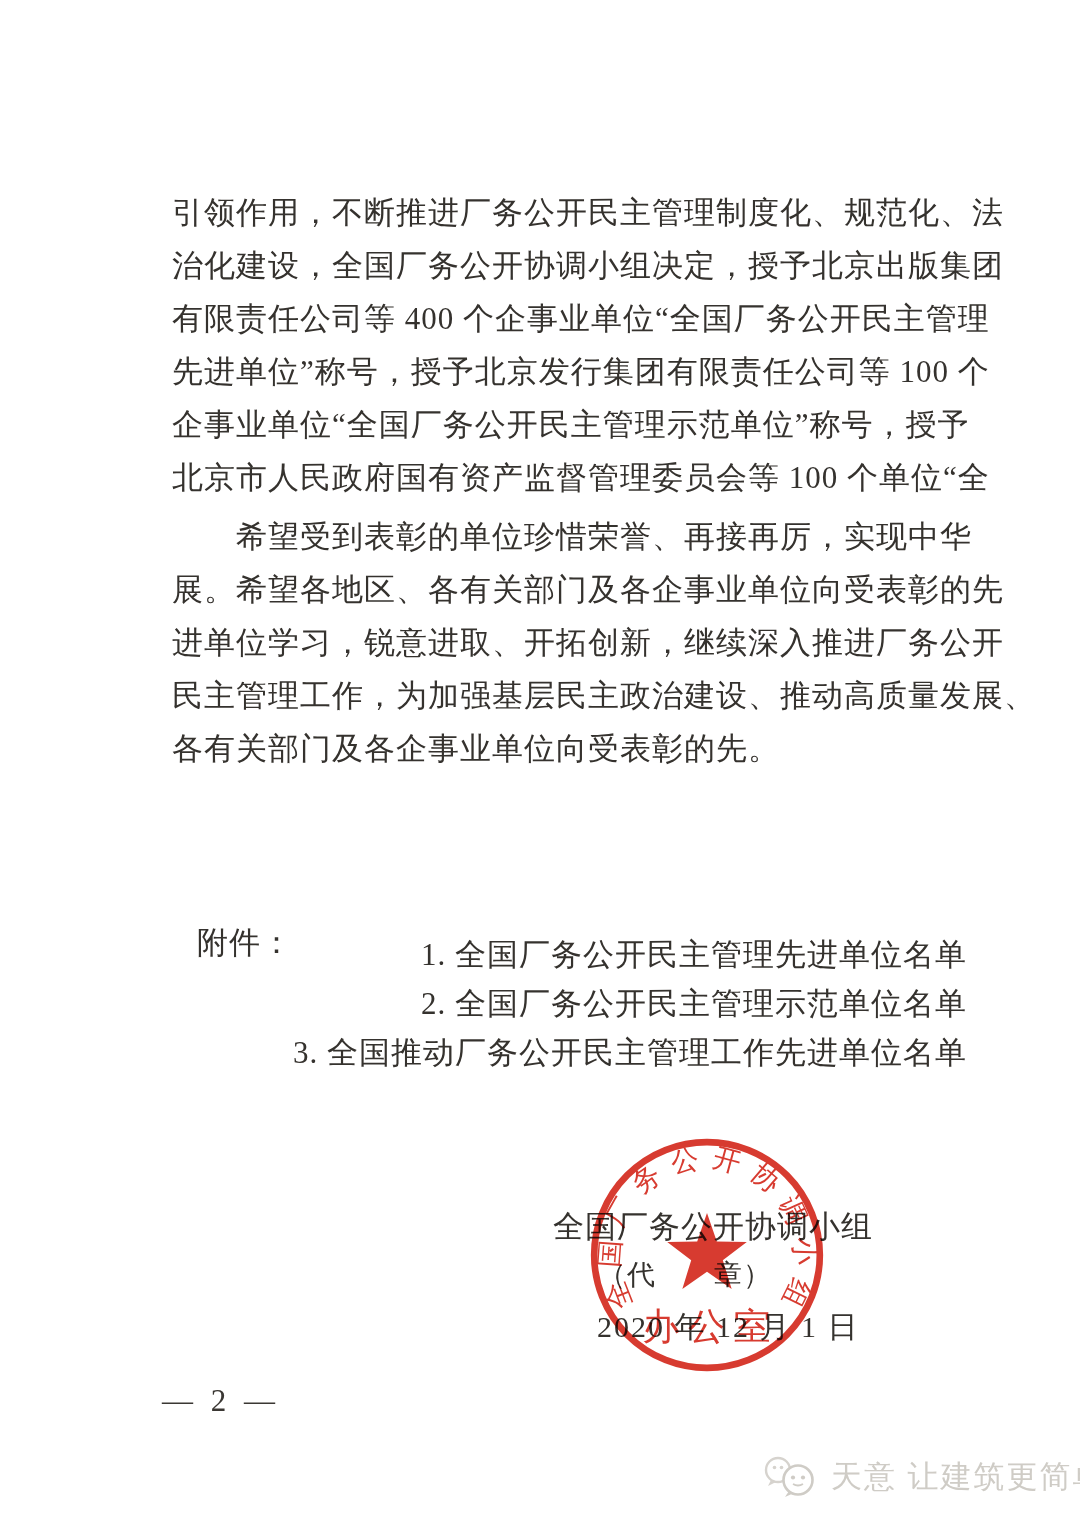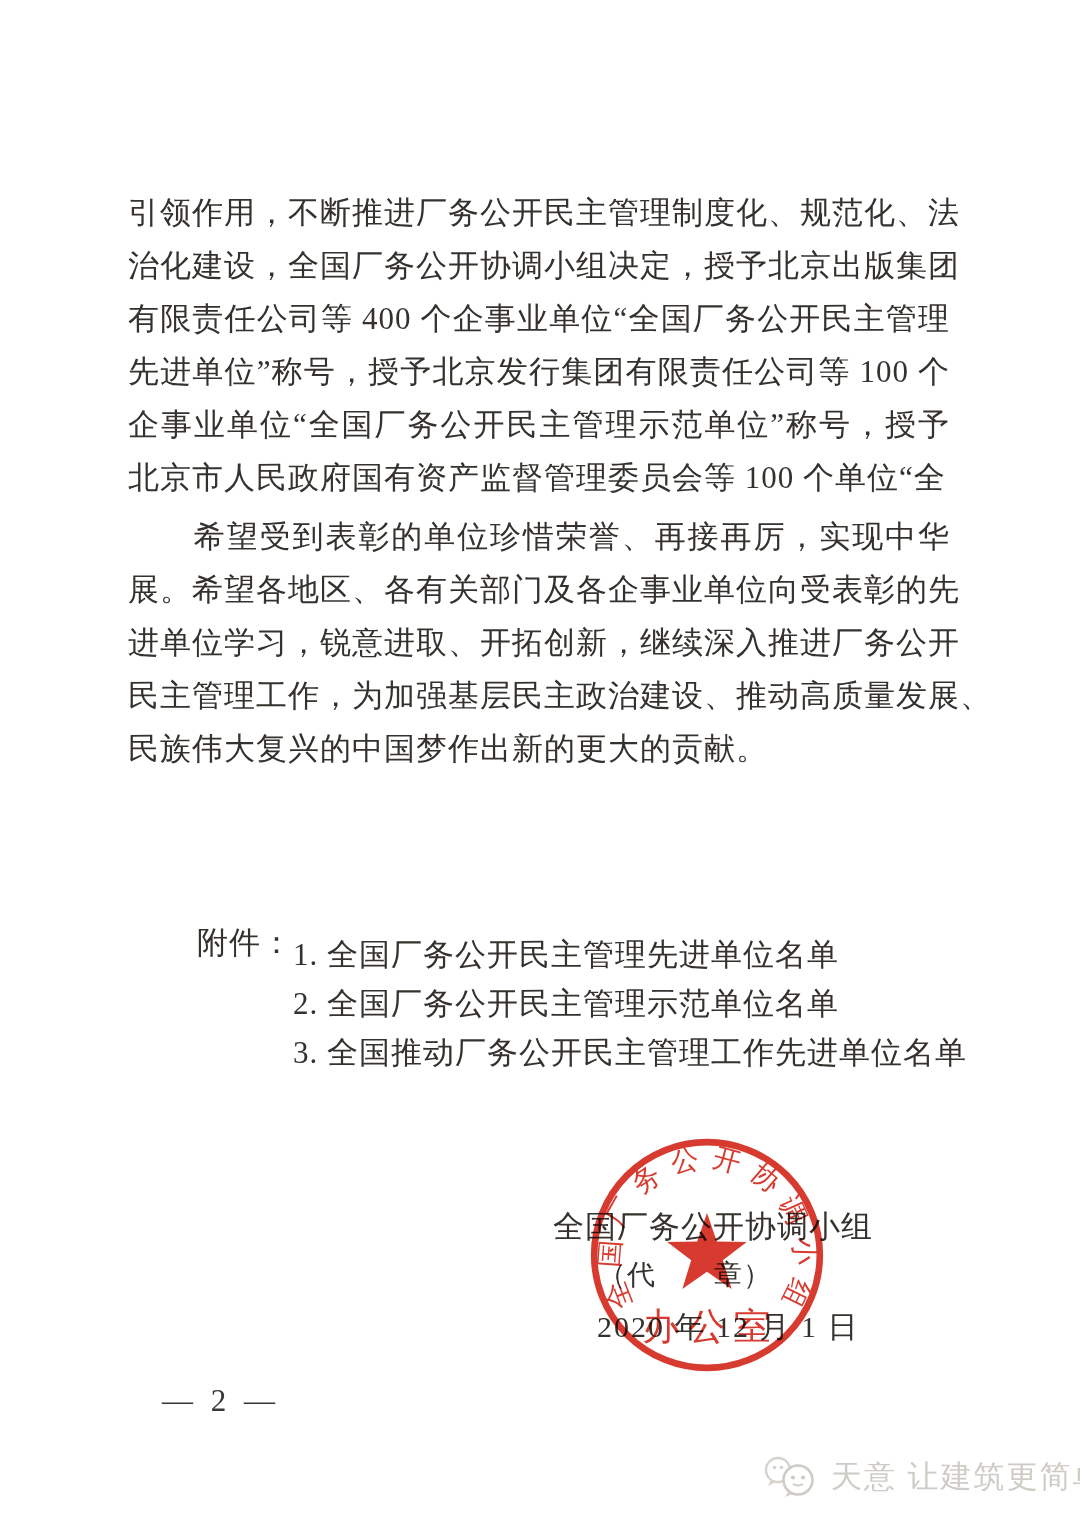--- a/index.html
+++ b/index.html
@@ -13,28 +13,29 @@
   }
   
   .doc-body{
     position:absolute;left:128px;top:186px;width:822px;
     font-size:31px;line-height:53px;
     letter-spacing:1px;
   }
   .para .line{
     text-align:justify;text-align-last:justify;
     white-space:nowrap;
+    margin-left:44px;
   }
   .para .line:last-child{text-align-last:left;}
   .para + .para{margin-top:6px;}
   
   .attachments{
     position:absolute;left:197px;top:918px;
     font-size:31px;line-height:49px;letter-spacing:1px;
-    display:flex;align-items:flex-start;
+    display:flex;align-items:flex-start;text-align:right;
   }
   .attach-label{flex:0 0 auto;}
   .attach-items{flex:0 0 auto;margin-top:12px;}
   .attach-items div{white-space:nowrap;}
   
   .sig-org{position:absolute;left:553px;top:1206px;font-size:31px;letter-spacing:1px;white-space:nowrap;}
   .sig-note{position:absolute;left:598px;top:1256px;font-size:28px;letter-spacing:1px;white-space:nowrap;}
   .sig-date{position:absolute;left:597px;top:1307px;font-size:30px;letter-spacing:2px;white-space:nowrap;}
   
   .seal{
@@ -72,21 +73,21 @@
         <div class="line">有限责任公司等 400 个企事业单位“全国厂务公开民主管理</div>
         <div class="line">先进单位”称号，授予北京发行集团有限责任公司等 100 个</div>
         <div class="line">企事业单位“全国厂务公开民主管理示范单位”称号，授予</div>
         <div class="line">北京市人民政府国有资产监督管理委员会等 100 个单位“全</div>
       </div>
     <div class="para">
         <div class="line">　　希望受到表彰的单位珍惜荣誉、再接再厉，实现中华</div>
         <div class="line">展。希望各地区、各有关部门及各企事业单位向受表彰的先</div>
         <div class="line">进单位学习，锐意进取、开拓创新，继续深入推进厂务公开</div>
         <div class="line">民主管理工作，为加强基层民主政治建设、推动高质量发展、</div>
-        <div class="line">民族伟大复兴的中国梦作出新的更大的贡献。</div>
+        <div class="line">各有关部门及各企事业单位向受表彰的先。</div>
       </div>
   </div>
 
   <div class="attachments">
     <span class="attach-label">附件：</span>
     <div class="attach-items">
         <div>1. 全国厂务公开民主管理先进单位名单</div>
         <div>2. 全国厂务公开民主管理示范单位名单</div>
         <div>3. 全国推动厂务公开民主管理工作先进单位名单</div>
       </div>

